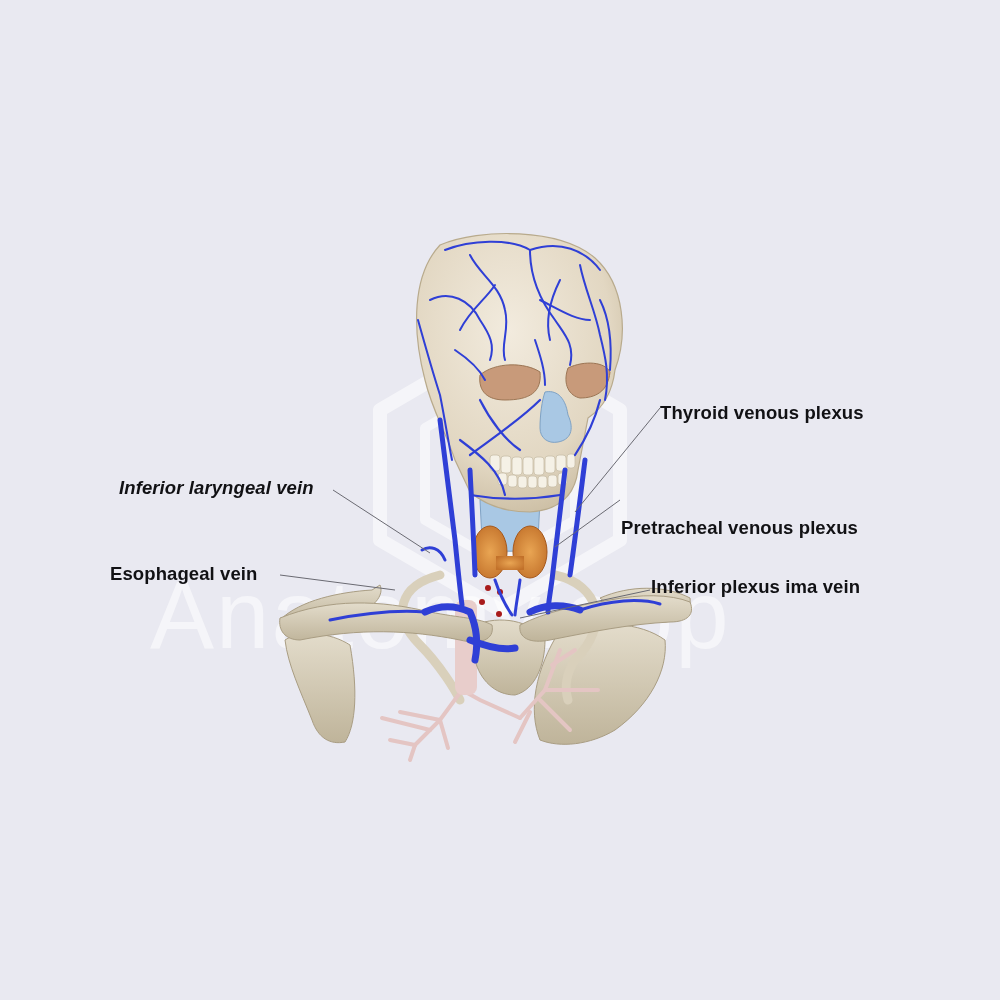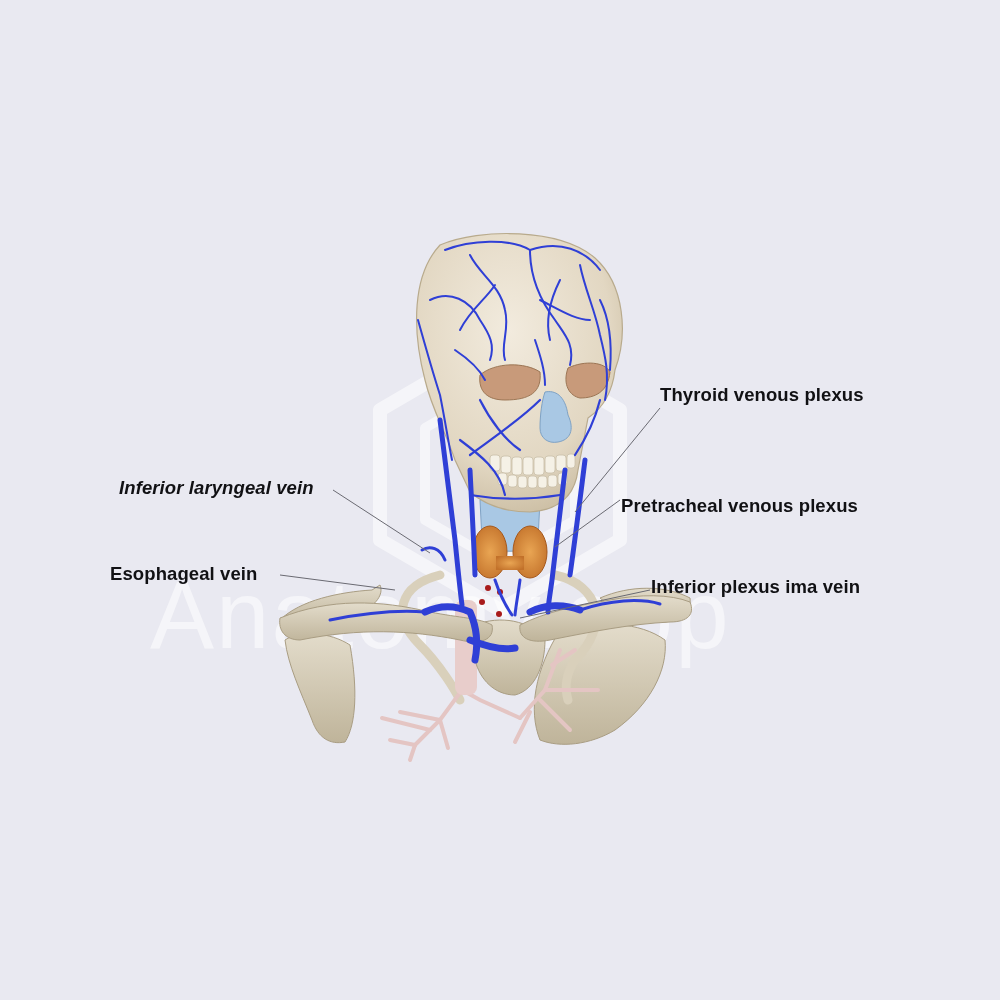--- a/index.html
+++ b/index.html
@@ -189,17 +189,17 @@
       <line x1="333" y1="490" x2="430" y2="553"></line>
       <line x1="280" y1="575" x2="395" y2="590"></line>
       <line x1="660" y1="408" x2="575" y2="512"></line>
       <line x1="620" y1="500" x2="555" y2="547"></line>
       <line x1="650" y1="590" x2="520" y2="618"></line>
     </g>
   </svg>
 
   <div class="label" style="left:119px; top:478px;font-style:italic;">Inferior laryngeal vein</div>
   <div class="label" style="left:110px; top:564px;">Esophageal vein</div>
-  <div class="label" style="left:660px; top:385px;">Thyroid venous plexus</div>
-  <div class="label" style="left:621px; top:496px;">Pretracheal venous plexus</div>
+  <div class="label" style="left:660px; top:403px;">Thyroid venous plexus</div>
+  <div class="label" style="left:621px; top:518px;">Pretracheal venous plexus</div>
   <div class="label" style="left:651px; top:577px;">Inferior plexus ima vein</div>
 
 </div>
 
 </body></html>

